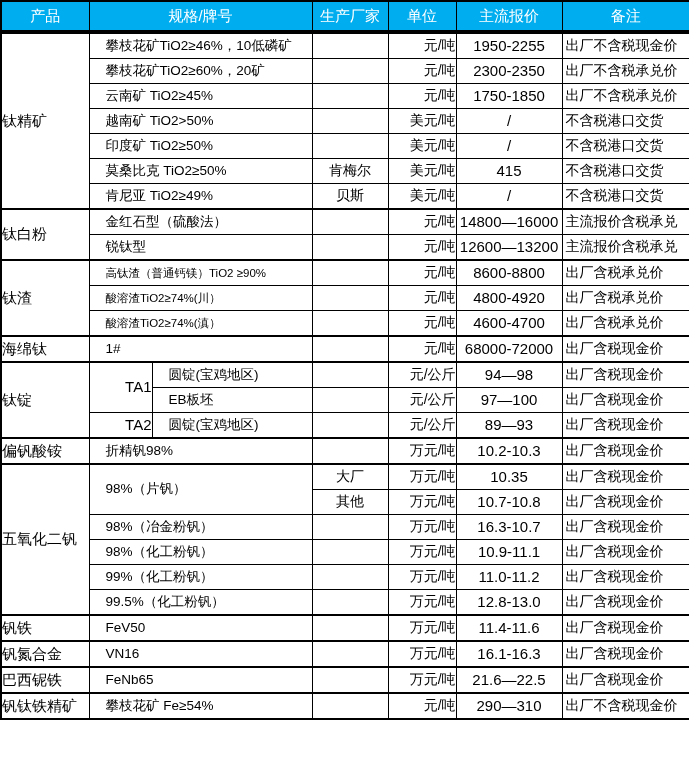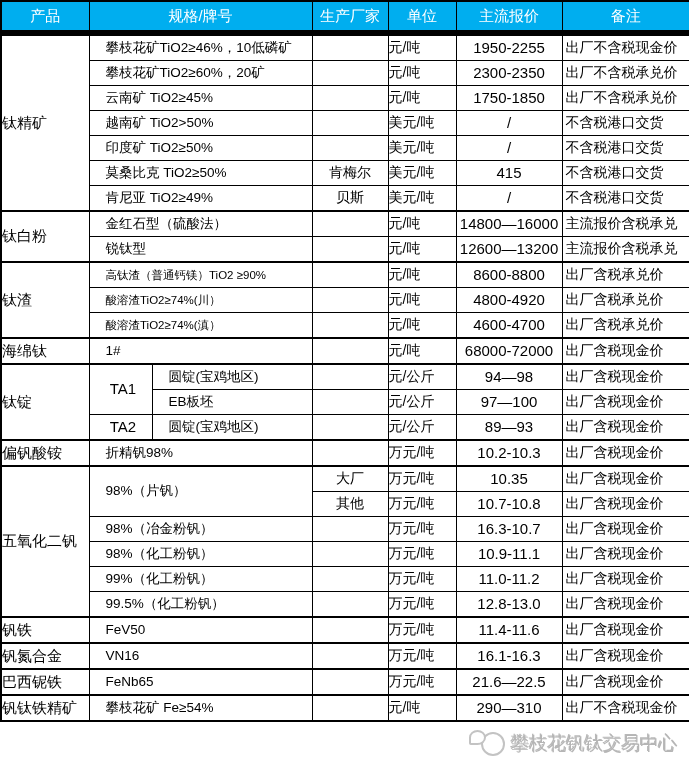--- a/index.html
+++ b/index.html
@@ -10,29 +10,29 @@
   table.price{
     border-collapse:collapse;table-layout:fixed;width:689px;
     border:2px solid #000;
   }
   th,td{
     border:1px solid #000;overflow:hidden;white-space:nowrap;
     vertical-align:middle;padding:0;line-height:1.1;
   }
   thead th{
     background:#00AEEF;color:#fff;font-weight:normal;font-size:15px;
-    height:28px;border-bottom:6px solid #000000;text-align:center;
+    height:28px;border-bottom:4px solid #000000;text-align:center;
   }
   tbody td{height:24px;font-size:15px;}
   tr.group-start td{border-top:2px solid #000;}
   .col-product{text-align:left;font-size:15px;}
-  .col-grade{text-align:center;padding-left:5px;font-size:15px;}
+  .col-grade{text-align:right;padding-left:5px;font-size:15px;}
   .col-spec,.col-spec2{text-align:left;padding:0 16px;font-size:13.5px;}
   .col-producer{text-align:center;font-size:14px;}
-  .col-unit{text-align:left;font-size:14px;}
+  .col-unit{text-align:right;font-size:14px;}
   .col-price{text-align:center;font-size:15px;}
   .col-note{text-align:left;padding-left:3px;font-size:14px;}
   td.sm{font-size:11.5px;}
   .watermark{
     position:absolute;right:12px;bottom:5px;display:flex;align-items:center;
     gap:5px;color:#b5b5b5;font-size:19px;letter-spacing:-0.5px;
     text-shadow:1px 1px 0 #ffffff,-1px -1px 0 rgba(125,125,125,0.55);
     pointer-events:none;
   }
   .wm-logo{position:relative;width:38px;height:30px;display:inline-block;}
@@ -268,17 +268,13 @@
           <td class="col-product">钒钛铁精矿</td>
           <td class="col-spec" colspan="2">攀枝花矿 Fe≥54%</td>
           <td class="col-producer"></td>
           <td class="col-unit">元/吨</td>
           <td class="col-price">290—310</td>
           <td class="col-note">出厂不含税现金价</td>
         </tr>
       </tbody>
   </table>
 
-  <div class="watermark">
-    <span class="wm-logo"></span>
-    <span>攀枝花钒钛交易中心</span>
-  </div>
 </div>
 
 </body></html>

